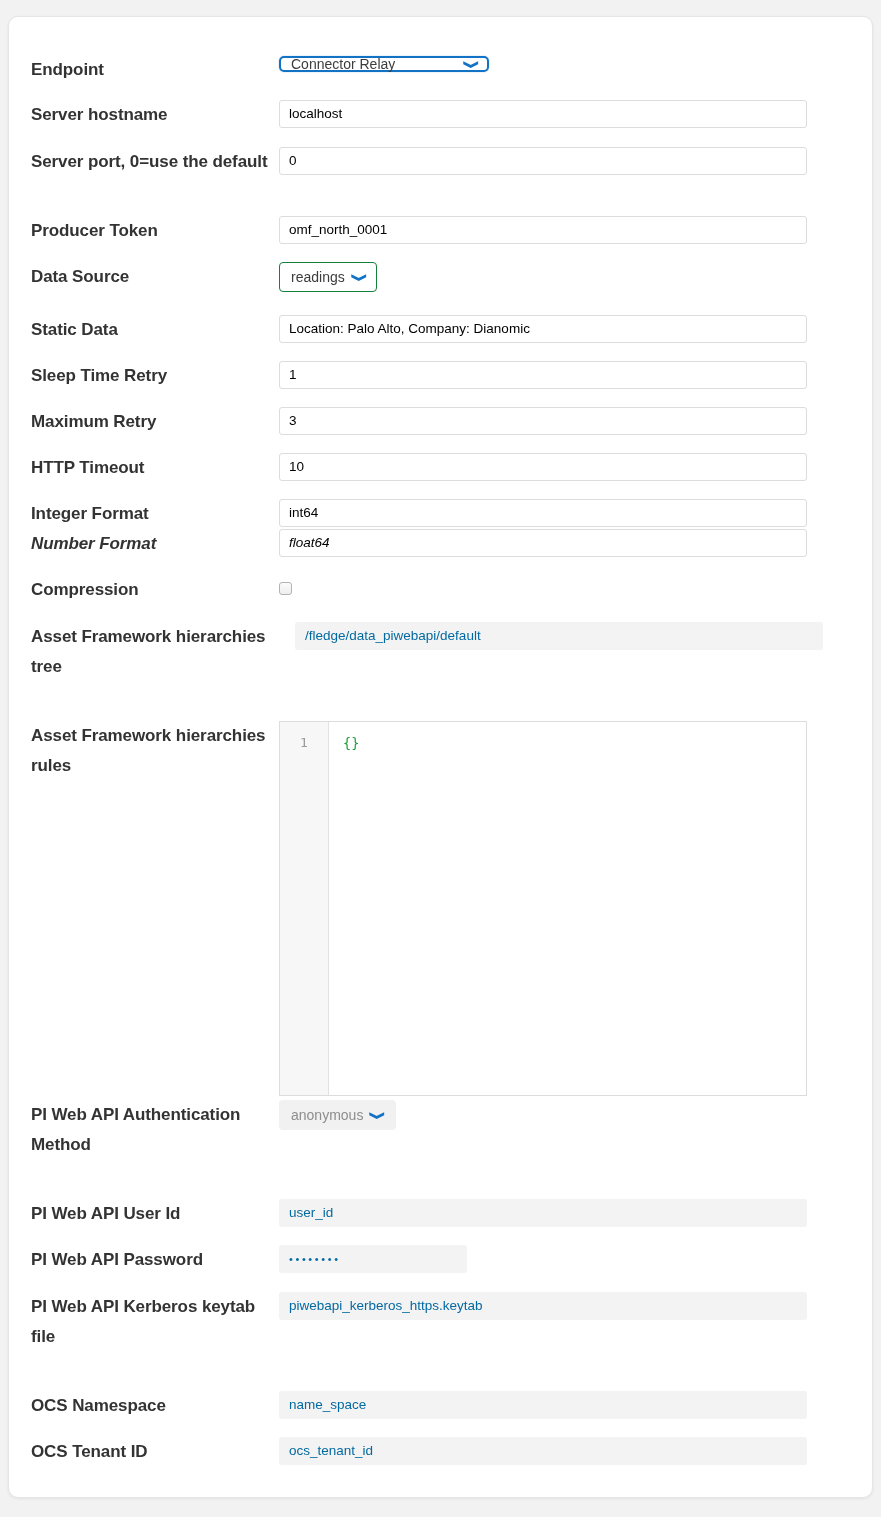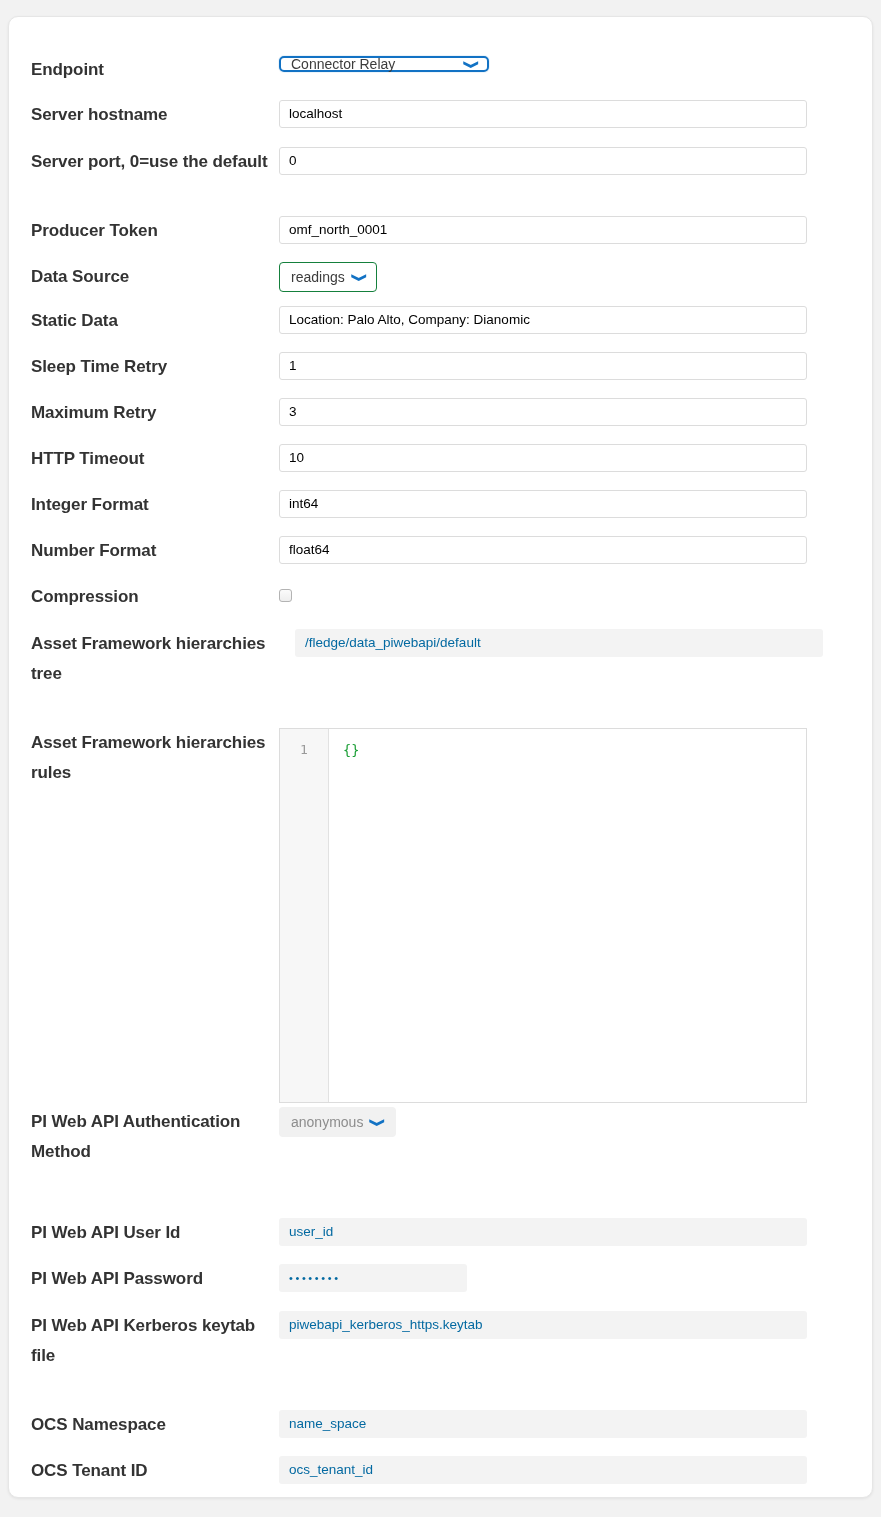--- a/index.html
+++ b/index.html
@@ -218,21 +218,21 @@
     <div class="row" style="margin-top:16px;">
       <div class="label">Data Source</div>
       <div class="control">
         <div class="select">
           <span>readings</span>
           <span class="caret" style="transform: rotate(90deg) scaleY(1.3); display: inline-block; font-size: 11px;">❯</span>
         </div>
       </div>
     </div>
 
-    <div class="row" style="margin-top:14px;">
+    <div class="row" style="margin-top:23px;">
       <div class="label">Static Data</div>
       <div class="control">
         <div class="input">Location: Palo Alto, Company: Dianomic</div>
       </div>
     </div>
 
     <div class="row" style="margin-top:16px;">
       <div class="label">Sleep Time Retry</div>
       <div class="control">
         <div class="input">1</div>
@@ -253,21 +253,21 @@
       </div>
     </div>
 
     <div class="row" style="margin-top:16px;">
       <div class="label">Integer Format</div>
       <div class="control">
         <div class="input">int64</div>
       </div>
     </div>
 
-    <div class="row" style="margin-top:16px;">
+    <div class="row" style="font-style:italic;">
       <div class="label">Number Format</div>
       <div class="control">
         <div class="input">float64</div>
       </div>
     </div>
 
     <div class="row" style="margin-top:16px;">
       <div class="label">Compression</div>
       <div class="control">
         <div class="checkbox" style="margin-top:7px;"></div>
@@ -294,21 +294,21 @@
     <div class="row" style="margin-top:4px;">
       <div class="label">PI Web API Authentication Method</div>
       <div class="control">
         <div class="select disabled">
           <span>anonymous</span>
           <span class="caret" style="transform: rotate(90deg) scaleY(1.3); display: inline-block; font-size: 11px;">❯</span>
         </div>
       </div>
     </div>
 
-    <div class="row" style="margin-top:51px;">
+    <div class="row" style="margin-top:39px;">
       <div class="label">PI Web API User Id</div>
       <div class="control">
         <div class="input disabled">user_id</div>
       </div>
     </div>
 
     <div class="row" style="margin-top:16px;">
       <div class="label">PI Web API Password</div>
       <div class="control">
         <div class="input disabled short dots">••••••••</div>

